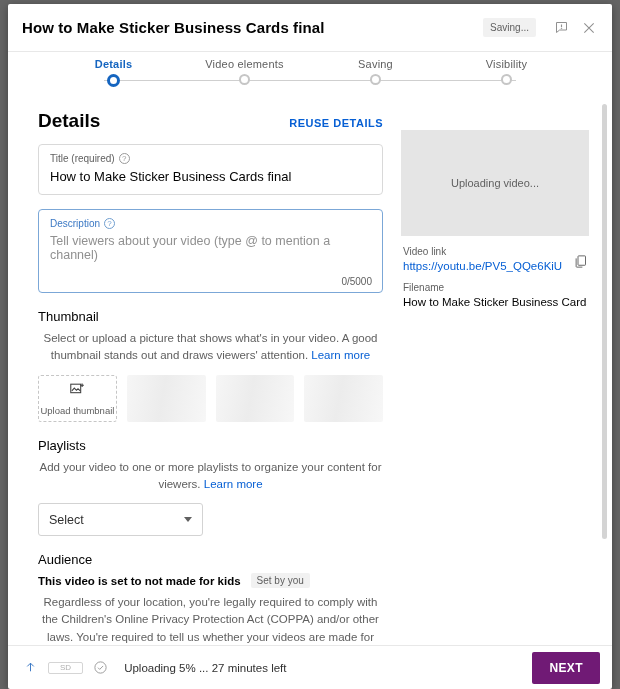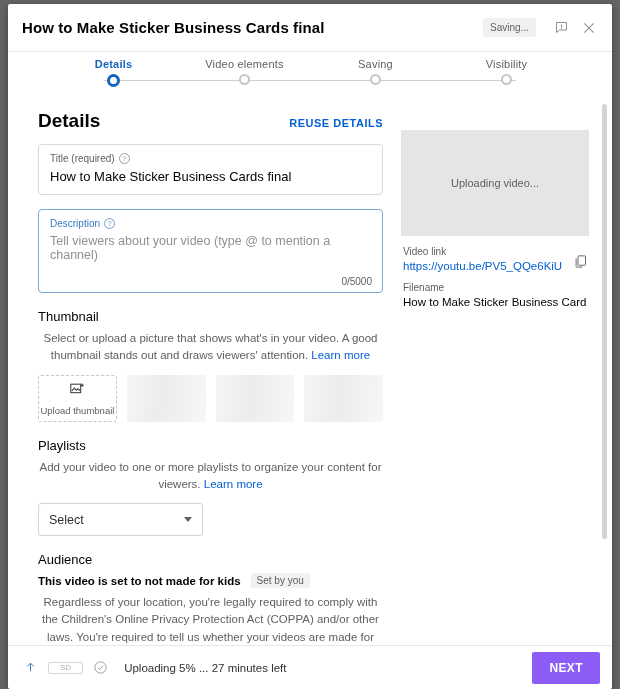--- a/index.html
+++ b/index.html
@@ -207,21 +207,21 @@
     display: flex; align-items: center; justify-content: center;
     color: #9e9e9e;
   }
   .status-icon.upload { color: #3b78c4; }
   .sd-badge {
     font-size: 8px; color: #b0b0b0; border: 1px solid #d5d5d5;
     border-radius: 2px; padding: 1px 11px; line-height: 1;
   }
   .status-text { font-size: 11.5px; color: #303030; margin-left: 6px; flex: 1 1 auto; }
   .next-btn {
-    background: #8b5cf6; color: #fff;
+    background: #701a75; color: #fff;
     font-size: 12px; font-weight: bold; letter-spacing: .4px;
     border: none; border-radius: 2px;
     padding: 9px 17px; cursor: pointer;
   }
 </style>
 </head>
 <body>
 
 <div class="backdrop"></div>
 

